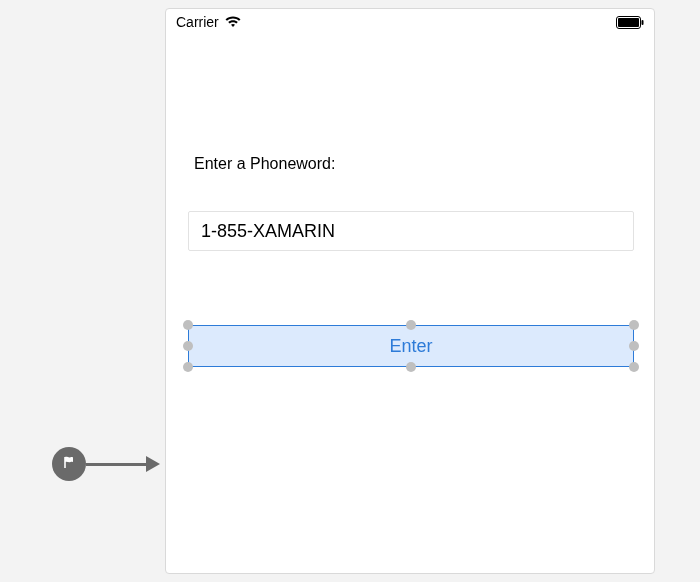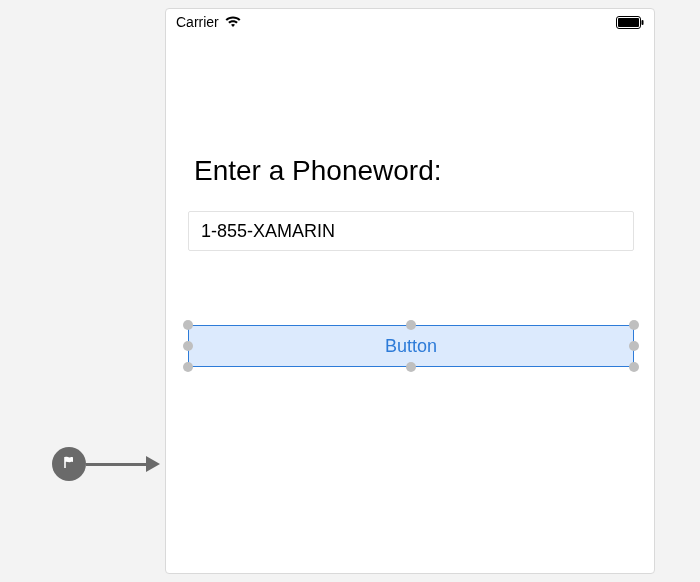--- a/index.html
+++ b/index.html
@@ -40,21 +40,21 @@
   .wifi-icon { display: inline-flex; }
   .battery-icon { display: inline-flex; }
   .content {
     padding: 0 20px;
     position: relative;
   }
   .title-label {
     position: absolute;
     left: 28px;
     top: 120px;
-    font-size: 28px;
+    font-size: 16px;
     color: #000;
   }
   .text-input {
     position: absolute;
     left: 22px;
     top: 176px;
     width: 446px;
     height: 40px;
     border: 1px solid #e2e2e2;
     border-radius: 2px;
@@ -153,21 +153,21 @@
     </span>
   </div>
 
   <div class="content">
     <div class="title-label">Enter a Phoneword:</div>
 
     <input class="text-input" type="text" value="1-855-XAMARIN" style="">
 
     <div class="design-button-wrap">
       <div class="design-button">
-        <span>Button</span>
+        <span>Enter</span>
       </div>
       <div class="handle h-tl"></div>
       <div class="handle h-tm"></div>
       <div class="handle h-tr"></div>
       <div class="handle h-ml"></div>
       <div class="handle h-mr"></div>
       <div class="handle h-bl"></div>
       <div class="handle h-bm"></div>
       <div class="handle h-br"></div>
     </div>

